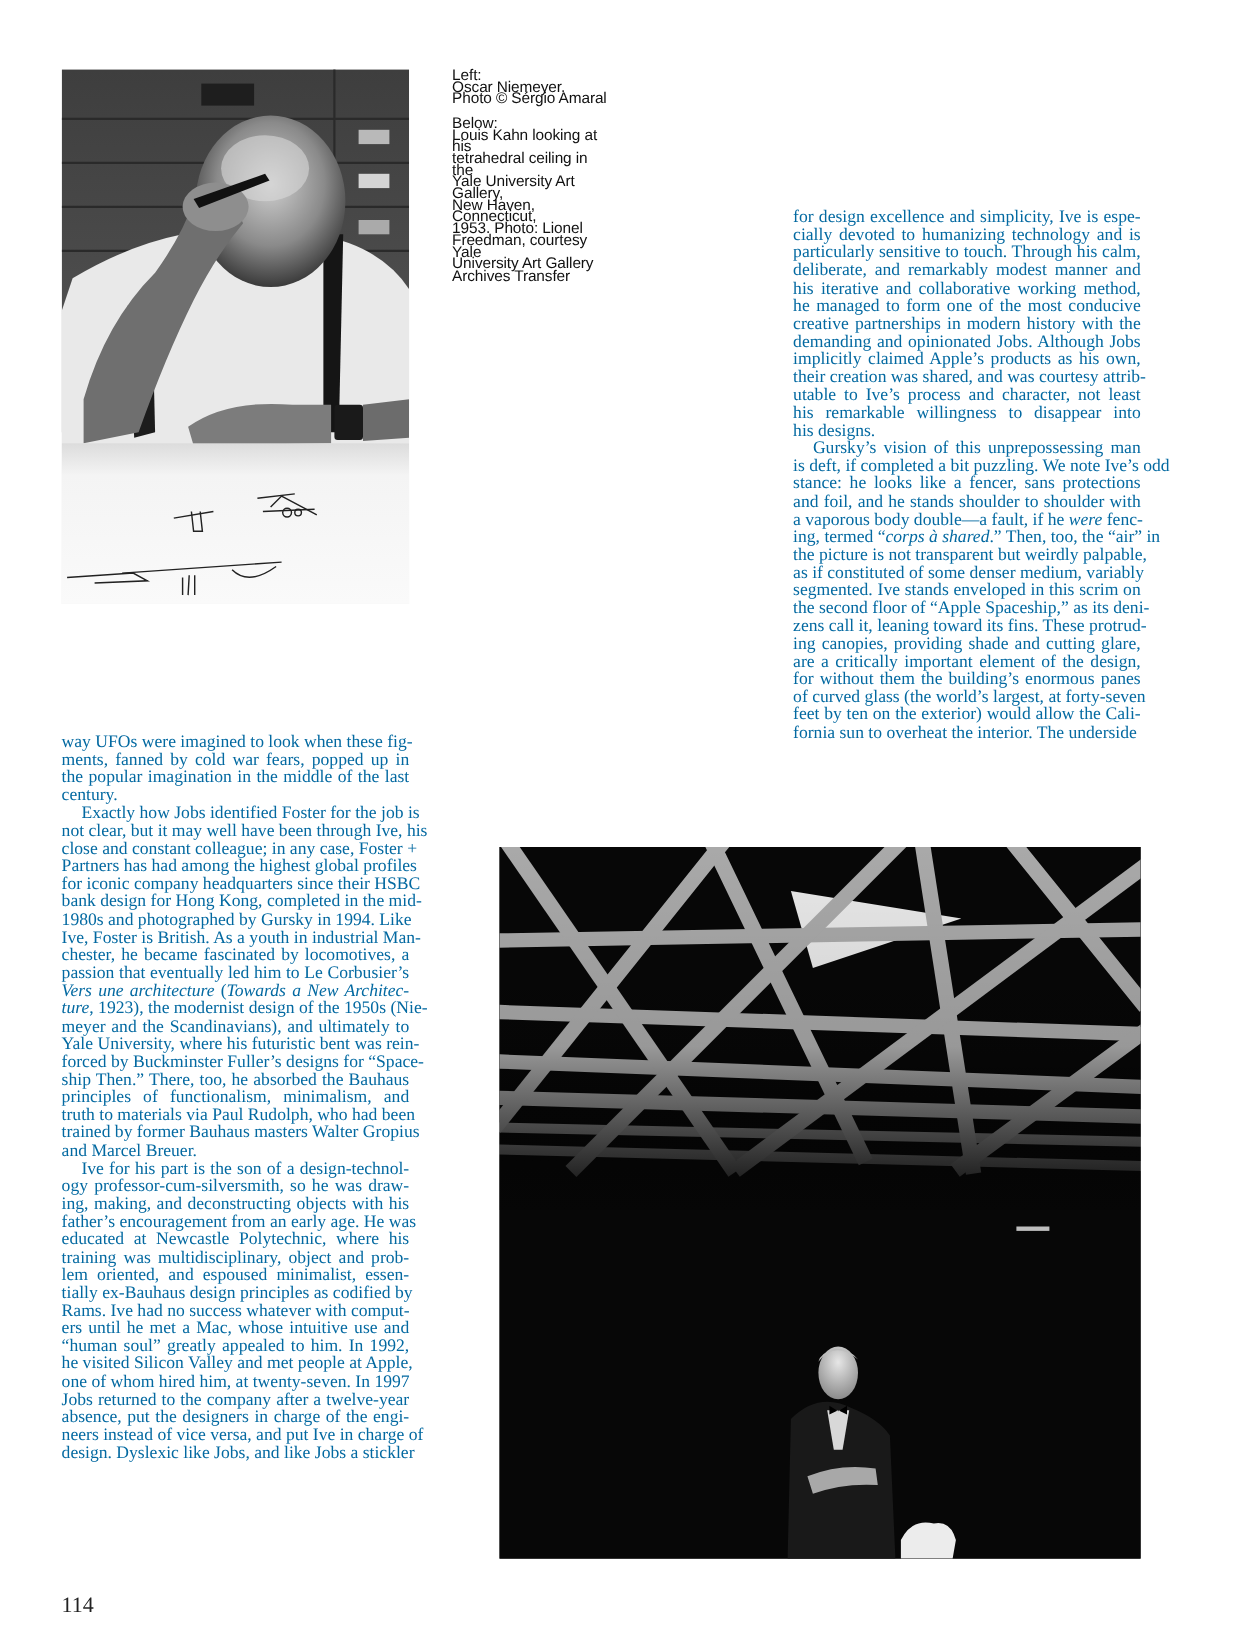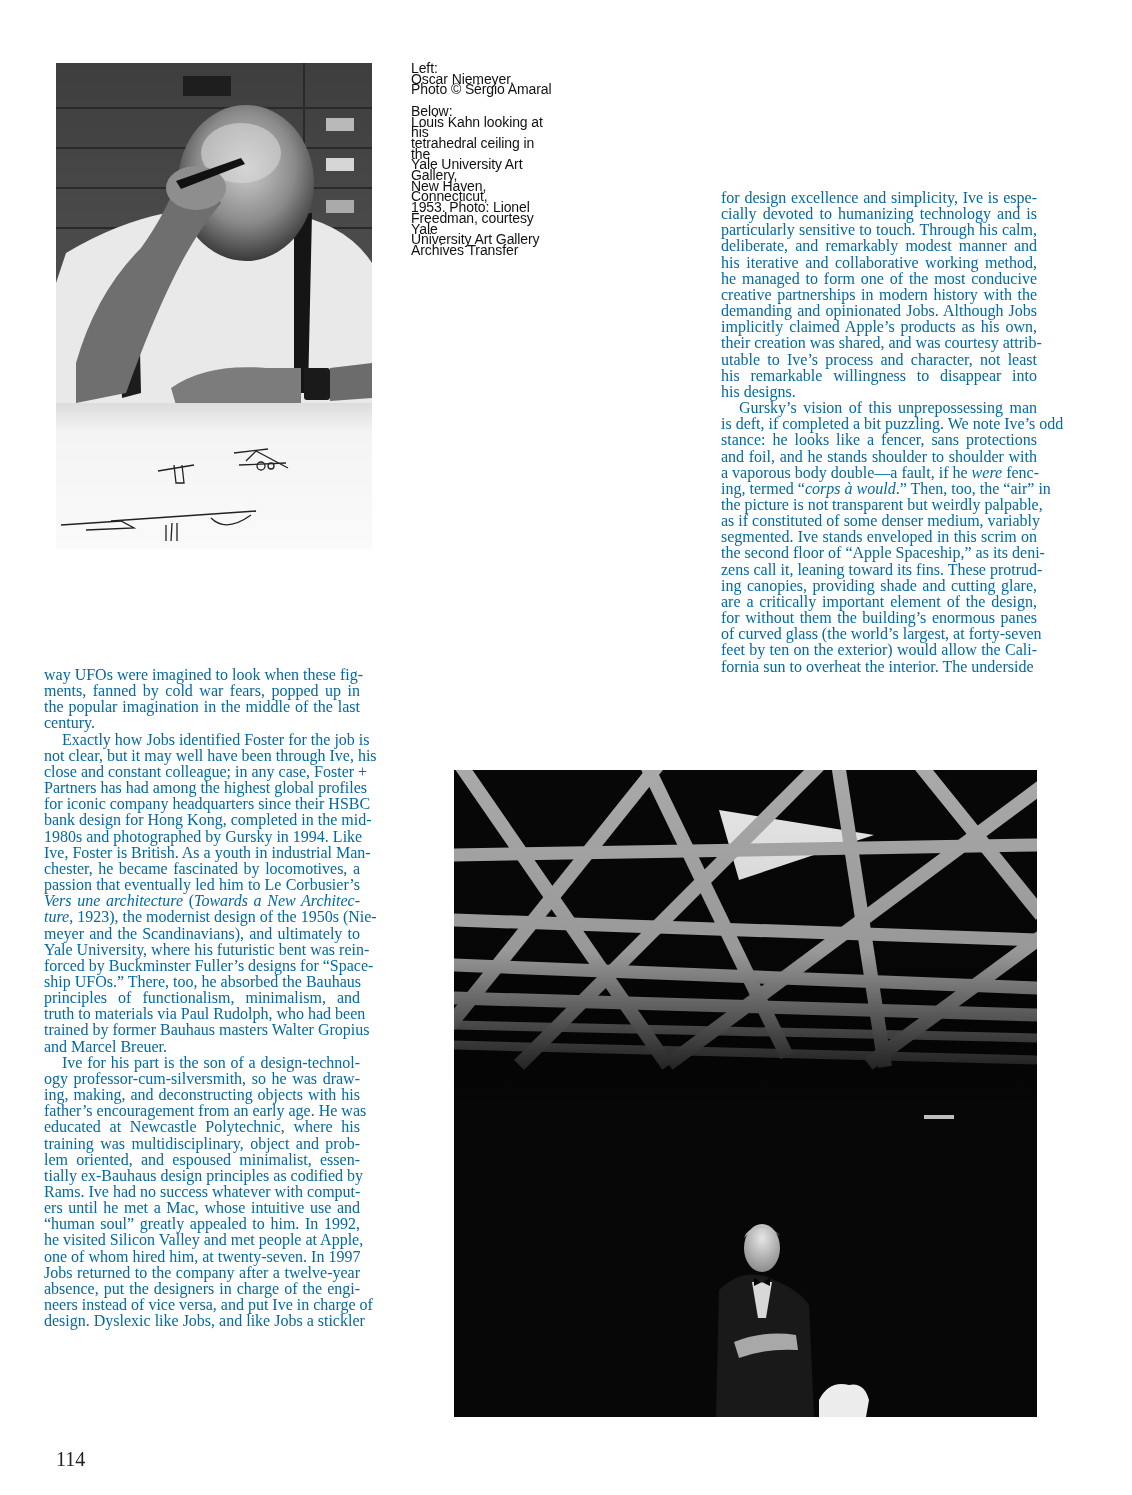--- a/index.html
+++ b/index.html
@@ -7,21 +7,21 @@
     .col {
       position: absolute;
       font-family: Liberation Serif, serif;
       font-size: 16px;
       line-height: 16.15px;
       text-align: justify;
       hyphens: manual;
       color: #0369a1;
     }
     .col p { margin: 0; }
-    .col-left { left: 44px; top: 667px; width: 316px; }
+    .col-left { left: 56px; top: 667px; width: 316px; }
     .col-right { left: 721px; top: 190px; width: 316px; }
     .line { display: block; text-align: justify; text-align-last: justify; white-space: nowrap; }
     .line.last { text-align-last: left; }
     .caption {
       position: absolute; left: 411px; top: 63px; width: 145px;
       font-family: "Liberation Sans", "DejaVu Sans", sans-serif;
       font-weight: normal; font-size: 14px; line-height: 10.7px; color: #111;
       letter-spacing: -0.1px;
     }
     .caption p { margin: 0 0 10.7px 0; }
@@ -137,21 +137,21 @@
       <span class="line">utable to Ive’s process and character, not least</span>
       <span class="line">his remarkable willingness to disappear into</span>
       <span class="line last">his designs.</span>
     </p>
     <p>
       <span class="line" style="text-indent: 18px;">Gursky’s vision of this unprepossessing man</span>
       <span class="line">is deft, if completed a bit puzzling. We note Ive’s odd</span>
       <span class="line">stance: he looks like a fencer, sans protections</span>
       <span class="line">and foil, and he stands shoulder to shoulder with</span>
       <span class="line">a vaporous body double—a fault, if he <i>were</i> fenc-</span>
-      <span class="line">ing, termed “<i>corps à would</i>.” Then, too, the “air” in</span>
+      <span class="line">ing, termed “<i>corps à shared</i>.” Then, too, the “air” in</span>
       <span class="line">the picture is not transparent but weirdly palpable,</span>
       <span class="line">as if constituted of some denser medium, variably</span>
       <span class="line">segmented. Ive stands enveloped in this scrim on</span>
       <span class="line">the second floor of “Apple Spaceship,” as its deni-</span>
       <span class="line">zens call it, leaning toward its fins. These protrud-</span>
       <span class="line">ing canopies, providing shade and cutting glare,</span>
       <span class="line">are a critically important element of the design,</span>
       <span class="line">for without them the building’s enormous panes</span>
       <span class="line">of curved glass (the world’s largest, at forty-seven</span>
       <span class="line">feet by ten on the exterior) would allow the Cali-</span>
@@ -175,21 +175,21 @@
       <span class="line">bank design for Hong Kong, completed in the mid-</span>
       <span class="line">1980s and photographed by Gursky in 1994. Like</span>
       <span class="line">Ive, Foster is British. As a youth in industrial Man-</span>
       <span class="line">chester, he became fascinated by locomotives, a</span>
       <span class="line">passion that eventually led him to Le Corbusier’s</span>
       <span class="line"><i>Vers une architecture</i> (<i>Towards a New Architec-</i></span>
       <span class="line"><i>ture</i>, 1923), the modernist design of the 1950s (Nie-</span>
       <span class="line">meyer and the Scandinavians), and ultimately to</span>
       <span class="line">Yale University, where his futuristic bent was rein-</span>
       <span class="line">forced by Buckminster Fuller’s designs for “Space-</span>
-      <span class="line">ship UFOs.” There, too, he absorbed the Bauhaus</span>
+      <span class="line">ship Then.” There, too, he absorbed the Bauhaus</span>
       <span class="line">principles of functionalism, minimalism, and</span>
       <span class="line">truth to materials via Paul Rudolph, who had been</span>
       <span class="line">trained by former Bauhaus masters Walter Gropius</span>
       <span class="line last">and Marcel Breuer.</span>
     </p>
     <p>
       <span class="line" style="text-indent: 18px;">Ive for his part is the son of a design-technol-</span>
       <span class="line">ogy professor-cum-silversmith, so he was draw-</span>
       <span class="line">ing, making, and deconstructing objects with his</span>
       <span class="line">father’s encouragement from an early age. He was</span>

